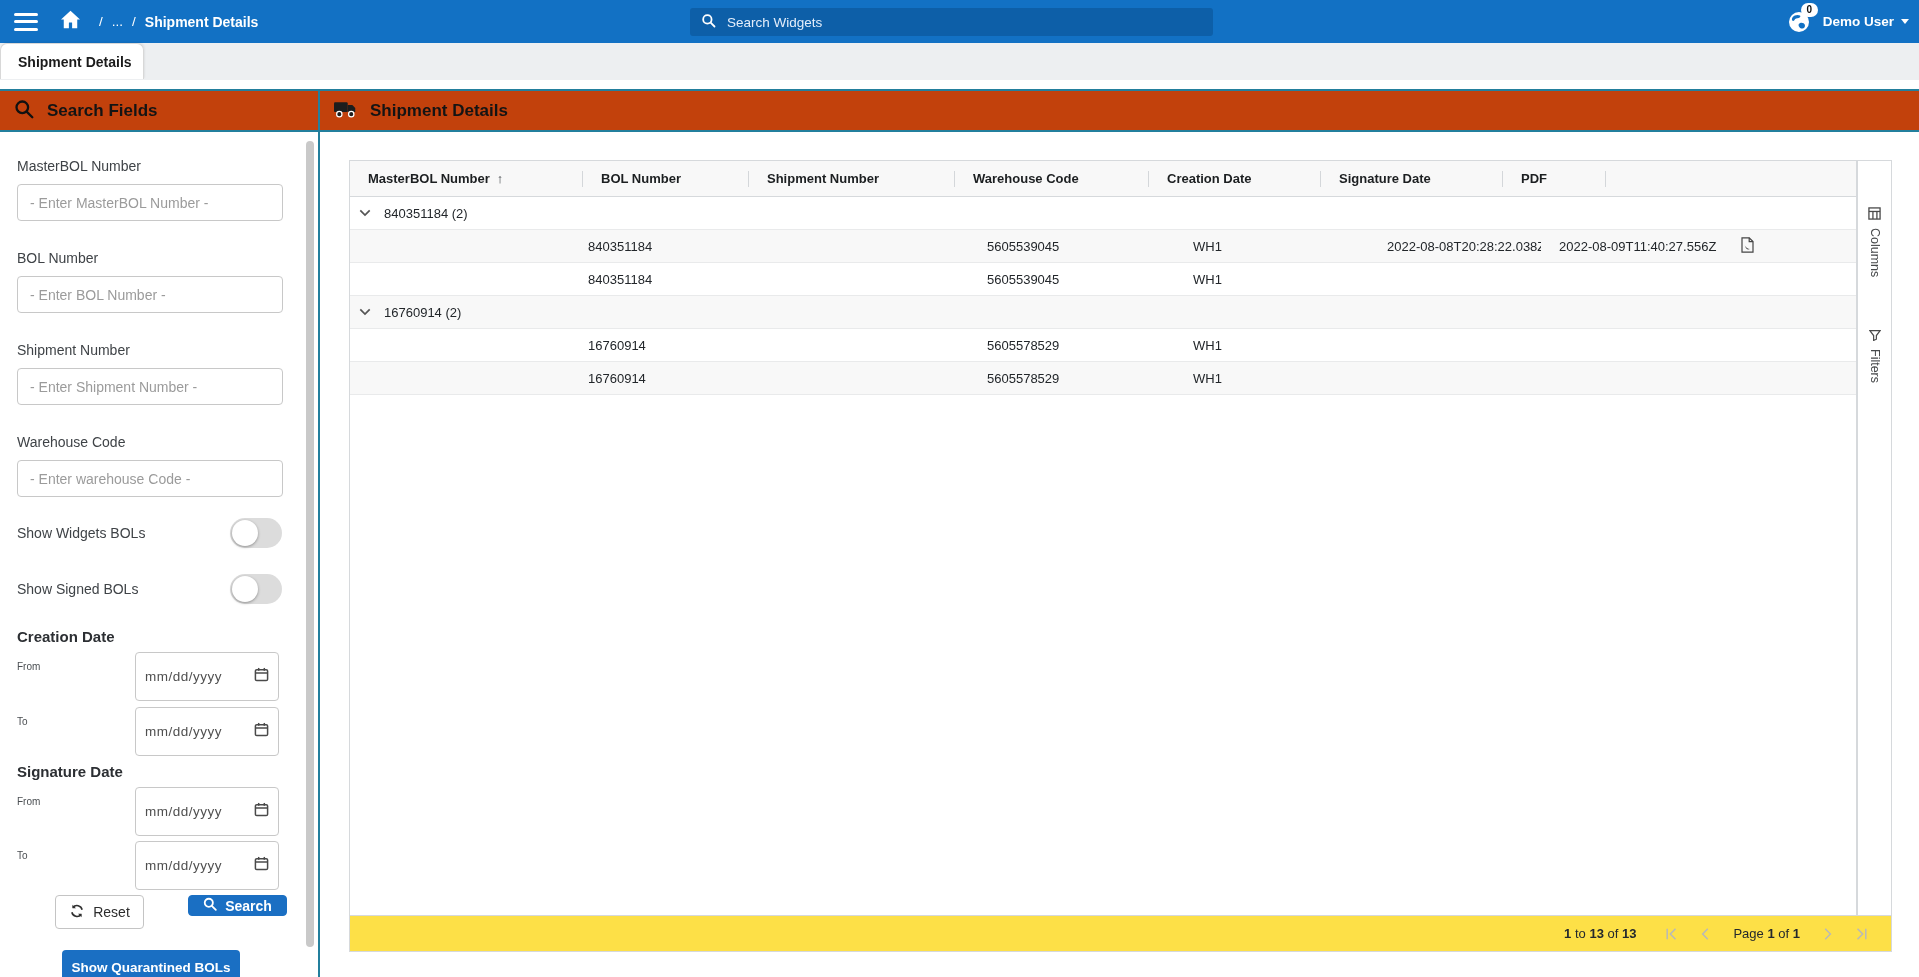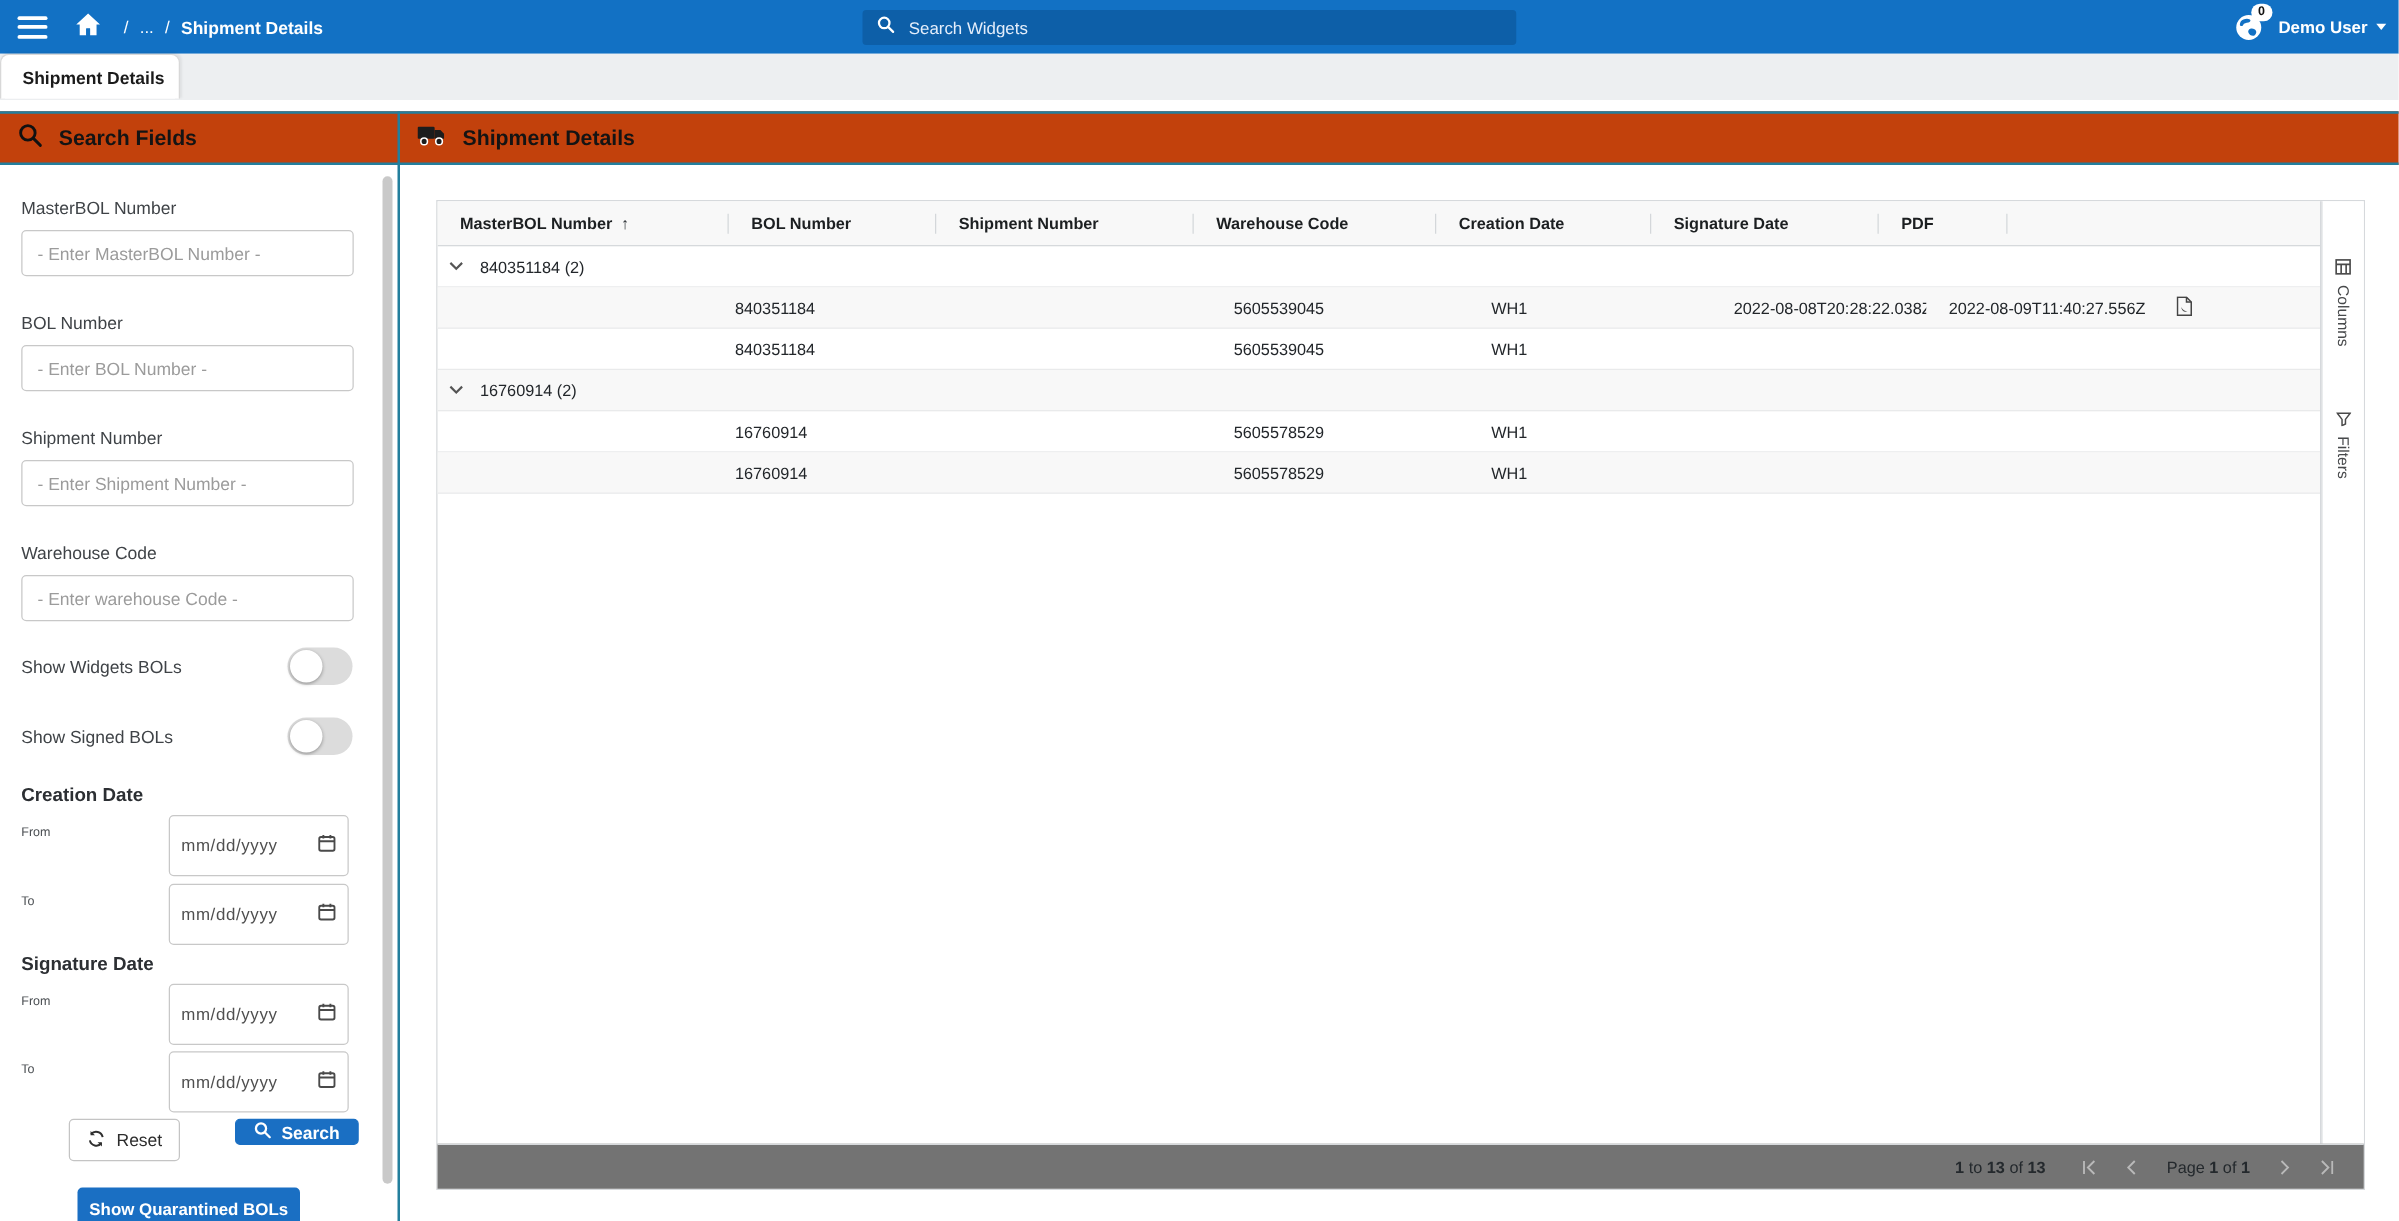--- a/index.html
+++ b/index.html
@@ -65,21 +65,21 @@
   .row.stripe{background:#f8f8f8;}
   .cell{height:100%;display:flex;align-items:center;padding-left:18px;box-sizing:border-box;overflow:hidden;white-space:nowrap;}
   .c1{width:220px;} .c2{width:233px;} .c3{width:166px;} .c4{width:206px;}
   .c5{width:194px;} .c6{width:172px;} .c7{width:182px;} .c8{width:103px;} .cf{flex:1;}
   .group-cell{padding-left:9px !important;gap:13px;}
   .chev{display:flex;align-items:center;cursor:pointer;}
   
   .sidestrip{position:absolute;right:0;top:0;width:34px;height:754px;box-sizing:border-box;border-left:1px solid #d6d9dc;background:#fff;display:flex;flex-direction:column;align-items:center;padding-top:46px;gap:52px;}
   .side-tab{writing-mode:vertical-rl;display:flex;align-items:center;gap:8px;color:#47494b;font-size:12.5px;cursor:pointer;}
   
-  .pagination{position:absolute;left:0;top:754px;width:1541px;height:36px;border-top:1px solid #d6d9dc;box-sizing:border-box;display:flex;align-items:center;justify-content:flex-end;gap:30px;padding-right:24px;font-size:13px;color:#24292d;background:#737373;}
+  .pagination{position:absolute;left:0;top:754px;width:1541px;height:36px;border-top:1px solid #d6d9dc;box-sizing:border-box;display:flex;align-items:center;justify-content:flex-end;gap:30px;padding-right:24px;font-size:13px;color:#24292d;background:#fde047;}
   .pagination b{font-weight:bold;}
   .pager{display:flex;align-items:center;gap:24px;}
   .pg-btn{display:flex;align-items:center;cursor:default;}
 </style>
 </head>
 <body>
 
 <div class="topbar">
   <div class="hamburger">
       <i></i>

